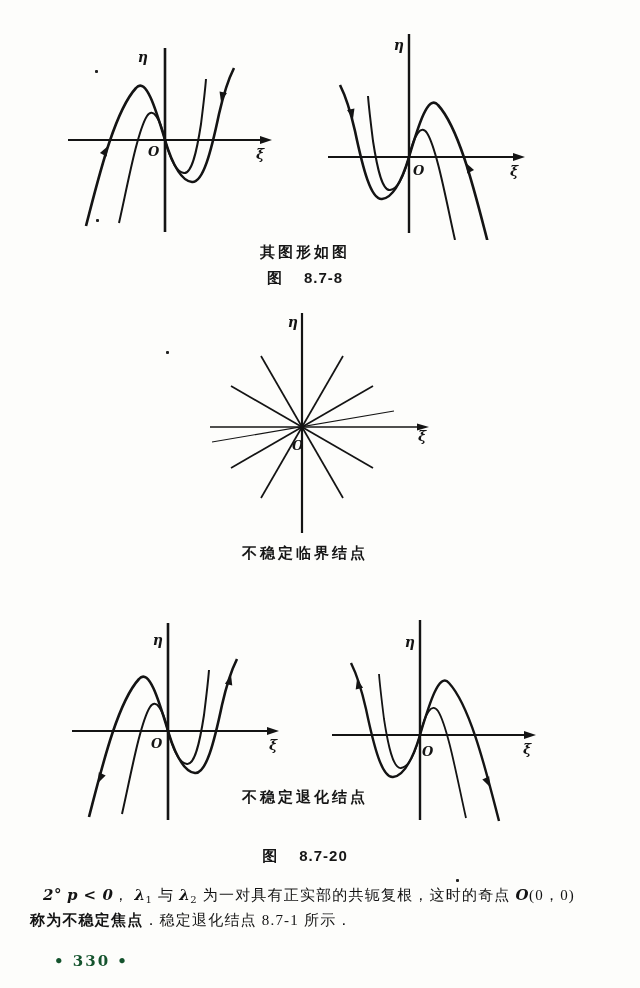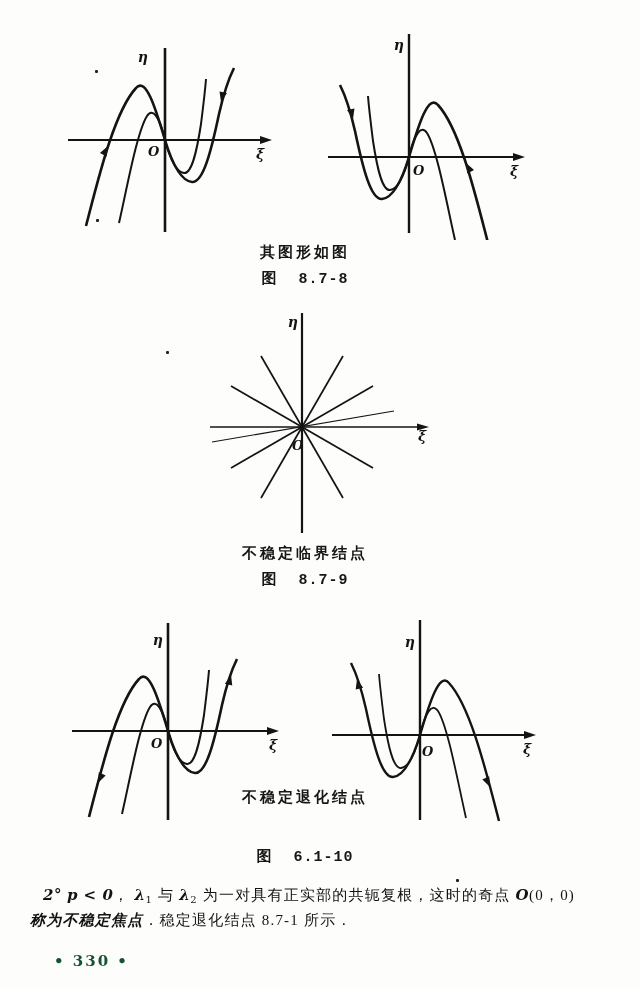--- a/index.html
+++ b/index.html
@@ -16,27 +16,27 @@
     position:absolute;left:140px;width:330px;text-align:center;
     font-size:15px;font-weight:600;letter-spacing:3px;color:#161616;
     font-family:"Liberation Serif",serif;
   }
   .fignum{
     position:absolute;left:140px;width:330px;text-align:center;
     font-size:15px;font-weight:600;color:#161616;
     font-family:"Liberation Serif",serif;
   }
   .fignum .fig-word{margin-right:22px;letter-spacing:0;}
-  .fignum .fig-no{letter-spacing:1px;font-family:Liberation Mono, monospace;}
+  .fignum .fig-no{letter-spacing:1px;font-family:Liberation Sans, sans-serif;}
   .para-line{
     position:absolute;font-size:15px;letter-spacing:1.2px;color:#131313;
     font-family:"Liberation Serif",serif;white-space:nowrap;
   }
   .math{font-family:"DejaVu Serif",serif;font-style:italic;font-weight:bold;letter-spacing:.5px;}
-  .bold{font-weight:bold;font-style:italic;}
+  .bold{font-weight:bold;}
   sub{font-size:10px;vertical-align:-3px;font-family:"DejaVu Serif",serif;font-style:normal;}
   .footer{
     position:absolute;left:54px;top:952px;font-size:15px;font-weight:bold;
     letter-spacing:2px;color:#14532d;font-family:"DejaVu Serif",serif;
   }
   .speck{position:absolute;width:3px;height:3px;background:#222;border-radius:1px;}
 </style>
 </head>
 <body>
 
@@ -83,23 +83,20 @@
     <line x1="81" y1="193" x2="163" y2="51" stroke="#141414" stroke-width="1.7"></line>
     <line x1="163" y1="193" x2="81" y2="51" stroke="#141414" stroke-width="1.7"></line>
     <line x1="193" y1="163" x2="51" y2="81" stroke="#141414" stroke-width="1.7"></line>
     <line x1="32" y1="137" x2="214" y2="106" stroke="#141414" stroke-width="1.1"></line>
     <text x="118" y="22" text-anchor="end" class="axis-label">η</text>
     <text x="238" y="136" class="axis-label">ξ</text>
     <text x="112" y="145" class="origin-label">O</text>
   </svg>
 
   <div class="caption" style="top:544px">不稳定临界结点</div>
-  <div class="fignum" style="top:570px">
-    <span class="fig-word">图</span><span class="fig-no">8.7-9</span>
-  </div>
 
   <svg class="fig" style="left:50px;top:615px" width="280" height="210" viewBox="0 0 280 210">
     <line x1="118" y1="8" x2="118" y2="205" stroke="#141414" stroke-width="2.6"></line>
     <line x1="22" y1="116" x2="224" y2="116" stroke="#141414" stroke-width="1.8"></line>
     <path d="M229,116 L217,112 L217,120 Z" fill="#141414"></path>
     <g transform="translate(-7,6)">
       <path d="M46,196 C58,150 74,82 96,58 C106,46 116,80 125,110 C132,133 141,151 152,152 C163,153 171,122 179,84 C184,62 189,48 194,38" fill="none" stroke="#141414" stroke-width="2.6"></path>
       <path d="M79,193 C87,158 97,102 107,86 C113,77 120,88 125,110 C130,129 136,142 144,143 C152,144 157,120 161,94 C163,78 165,62 166,49" fill="none" stroke="#141414" stroke-width="2"></path>
       <path d="M0,0 L-10,3.8 L-10,-3.8 Z" fill="#141414" transform="translate(55,162) rotate(115)"></path>
       <path d="M0,0 L-10,3.8 L-10,-3.8 Z" fill="#141414" transform="translate(188,54) rotate(-76)"></path>
@@ -119,21 +116,21 @@
       <path d="M0,0 L-10,3.8 L-10,-3.8 Z" fill="#141414" transform="translate(55,162) rotate(115)"></path>
       <path d="M0,0 L-10,3.8 L-10,-3.8 Z" fill="#141414" transform="translate(188,54) rotate(-76)"></path>
     </g>
     <text x="85" y="32" text-anchor="end" class="axis-label">η</text>
     <text x="193" y="139" class="axis-label">ξ</text>
     <text x="92" y="141" class="origin-label">O</text>
   </svg>
 
   <div class="caption" style="top:788px">不稳定退化结点</div>
   <div class="fignum" style="top:847px">
-    <span class="fig-word">图</span><span class="fig-no">6.1-10</span>
+    <span class="fig-word">图</span><span class="fig-no">8.7-20</span>
   </div>
 
   <div class="para-line" style="left:43px;top:886px">
     <span class="math">2°</span>
     <span class="math">p &lt; 0</span><span>，</span>
     <span class="math">λ</span><sub>1</sub><span> 与 </span><span class="math">λ</span><sub>2</sub><span> 为一对具有正实部的共轭复根，这时的奇点 </span><span class="math">O</span><span>(0，0)</span>
   </div>
   <div class="para-line" style="left:30px;top:911px">
     <span class="bold">称为不稳定焦点</span><span>．稳定退化结点 </span><span>8.7-1</span><span> 所示．</span>
   </div>

